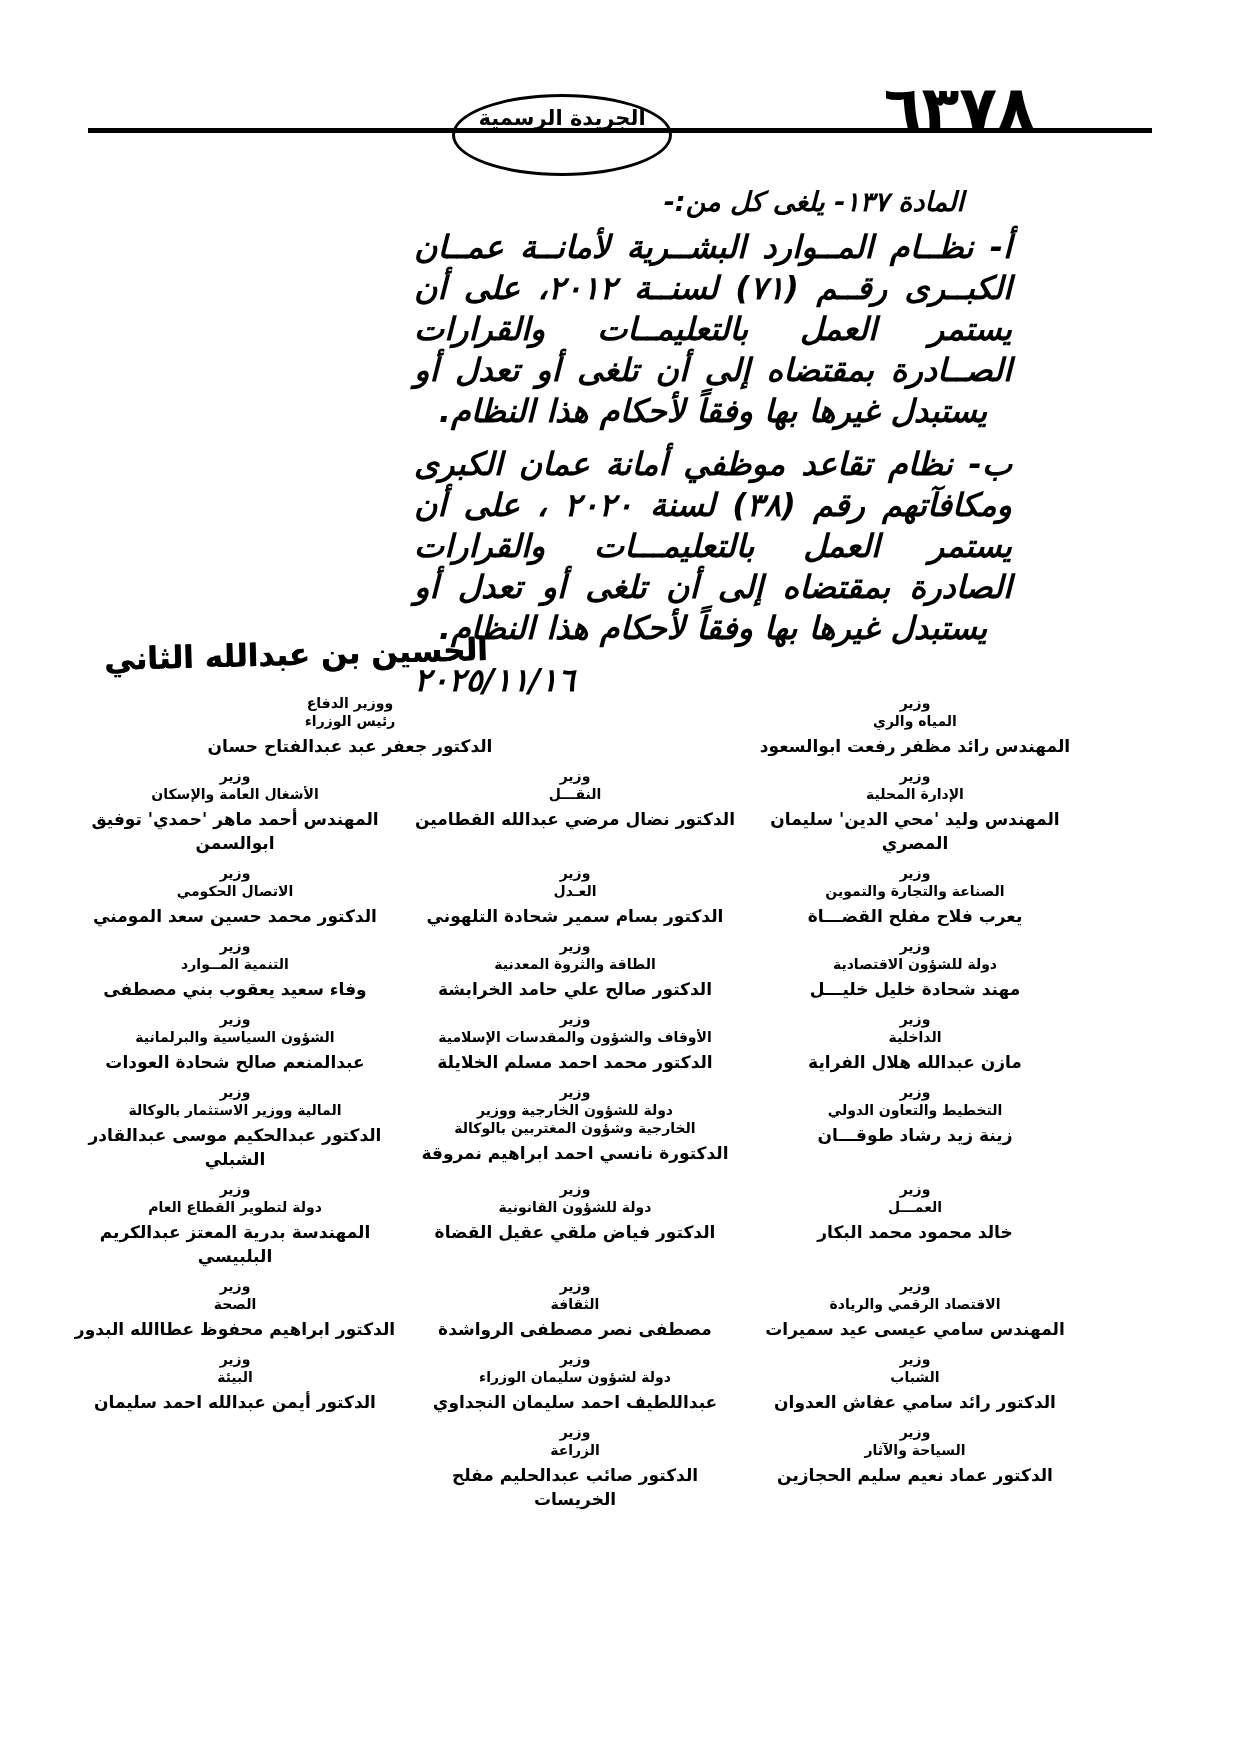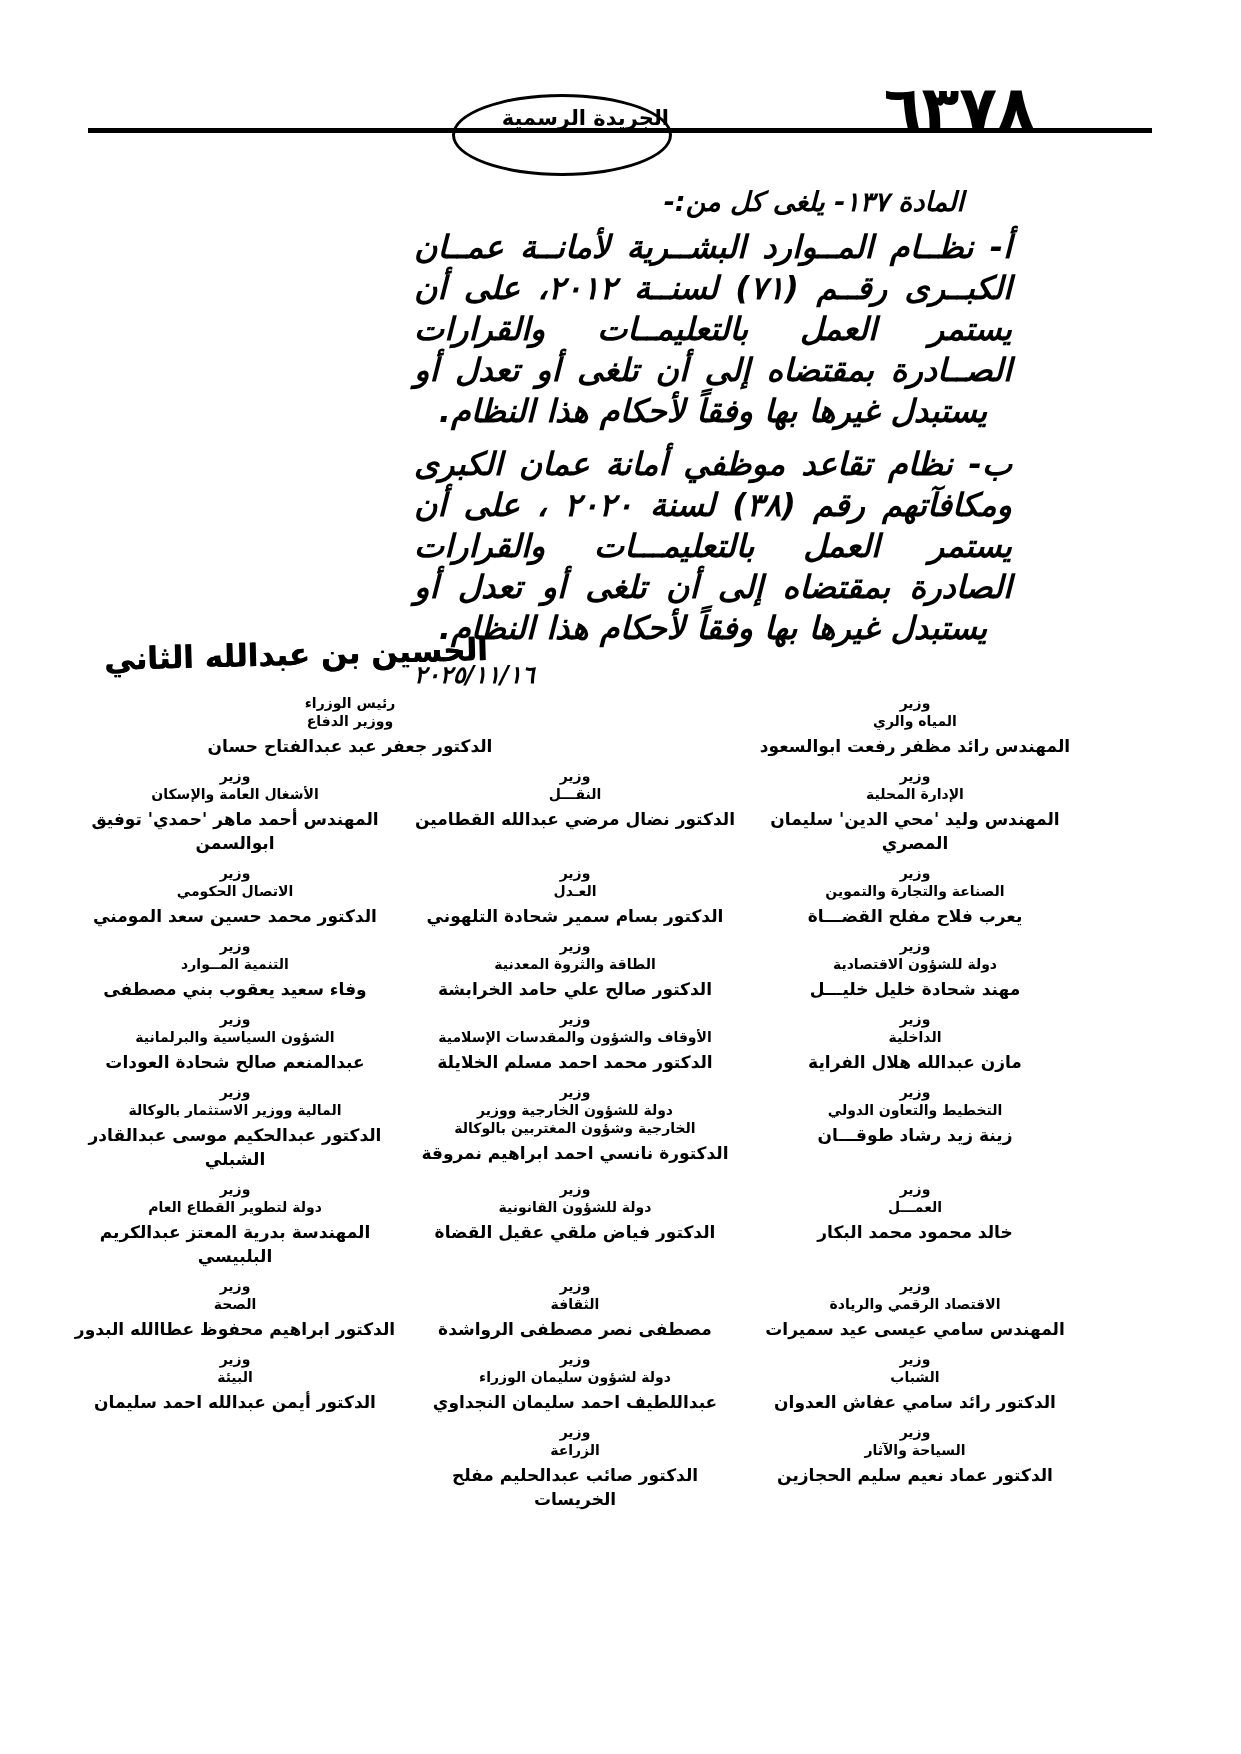--- a/index.html
+++ b/index.html
@@ -42,21 +42,21 @@
     height: 76px;
     border: 3px solid #000;
     border-radius: 50%;
     background: transparent;
   }
   .gazette-oval .oval-text {
     position: absolute;
     top: 9px;
     left: 0;
     right: 0;
-    text-align: right;
+    text-align: center;
     font-size: 21px;
     font-weight: bold;
     direction: rtl;
   }
   
   .article {
     position: absolute;
     top: 186px;
     right: 229px;
     width: 598px;
@@ -73,21 +73,21 @@
     font-size: 32px;
     font-weight: bold;
     line-height: 41px;
     text-align: justify;
     text-align-last: center;
     margin: 0 0 12px 0;
   }
   .clause.c-a { min-height: 198px; }
   .clause.c-b { min-height: 158px; }
   .article-date {
-    font-size: 24px;
+    font-size: 32px;
     font-weight: bold;
     text-align: left;
     direction: ltr;
     margin-top: 12px;
   }
   
   .royal-signature {
     position: absolute;
     top: 636px;
     left: 104px;
@@ -153,22 +153,22 @@
 
   <div class="royal-signature">الحسين بن عبدالله الثاني</div>
 
   <div class="ministers-grid">
       <div class="minister">
         <div class="m-title">وزير</div>
         <div class="m-title">المياه والري</div>
         <div class="m-name">المهندس رائد مظفر رفعت ابوالسعود</div>
       </div>
       <div class="minister pm">
+        <div class="m-title">ووزير الدفاع</div>
         <div class="m-title">رئيس الوزراء</div>
-        <div class="m-title">ووزير الدفاع</div>
         <div class="m-name">الدكتور جعفر عبد عبدالفتاح حسان</div>
       </div>
       <div class="minister">
         <div class="m-title">وزير</div>
         <div class="m-title">الإدارة المحلية</div>
         <div class="m-name">المهندس وليد 'محي الدين' سليمان المصري</div>
       </div>
       <div class="minister">
         <div class="m-title">وزير</div>
         <div class="m-title">النقـــل</div>

